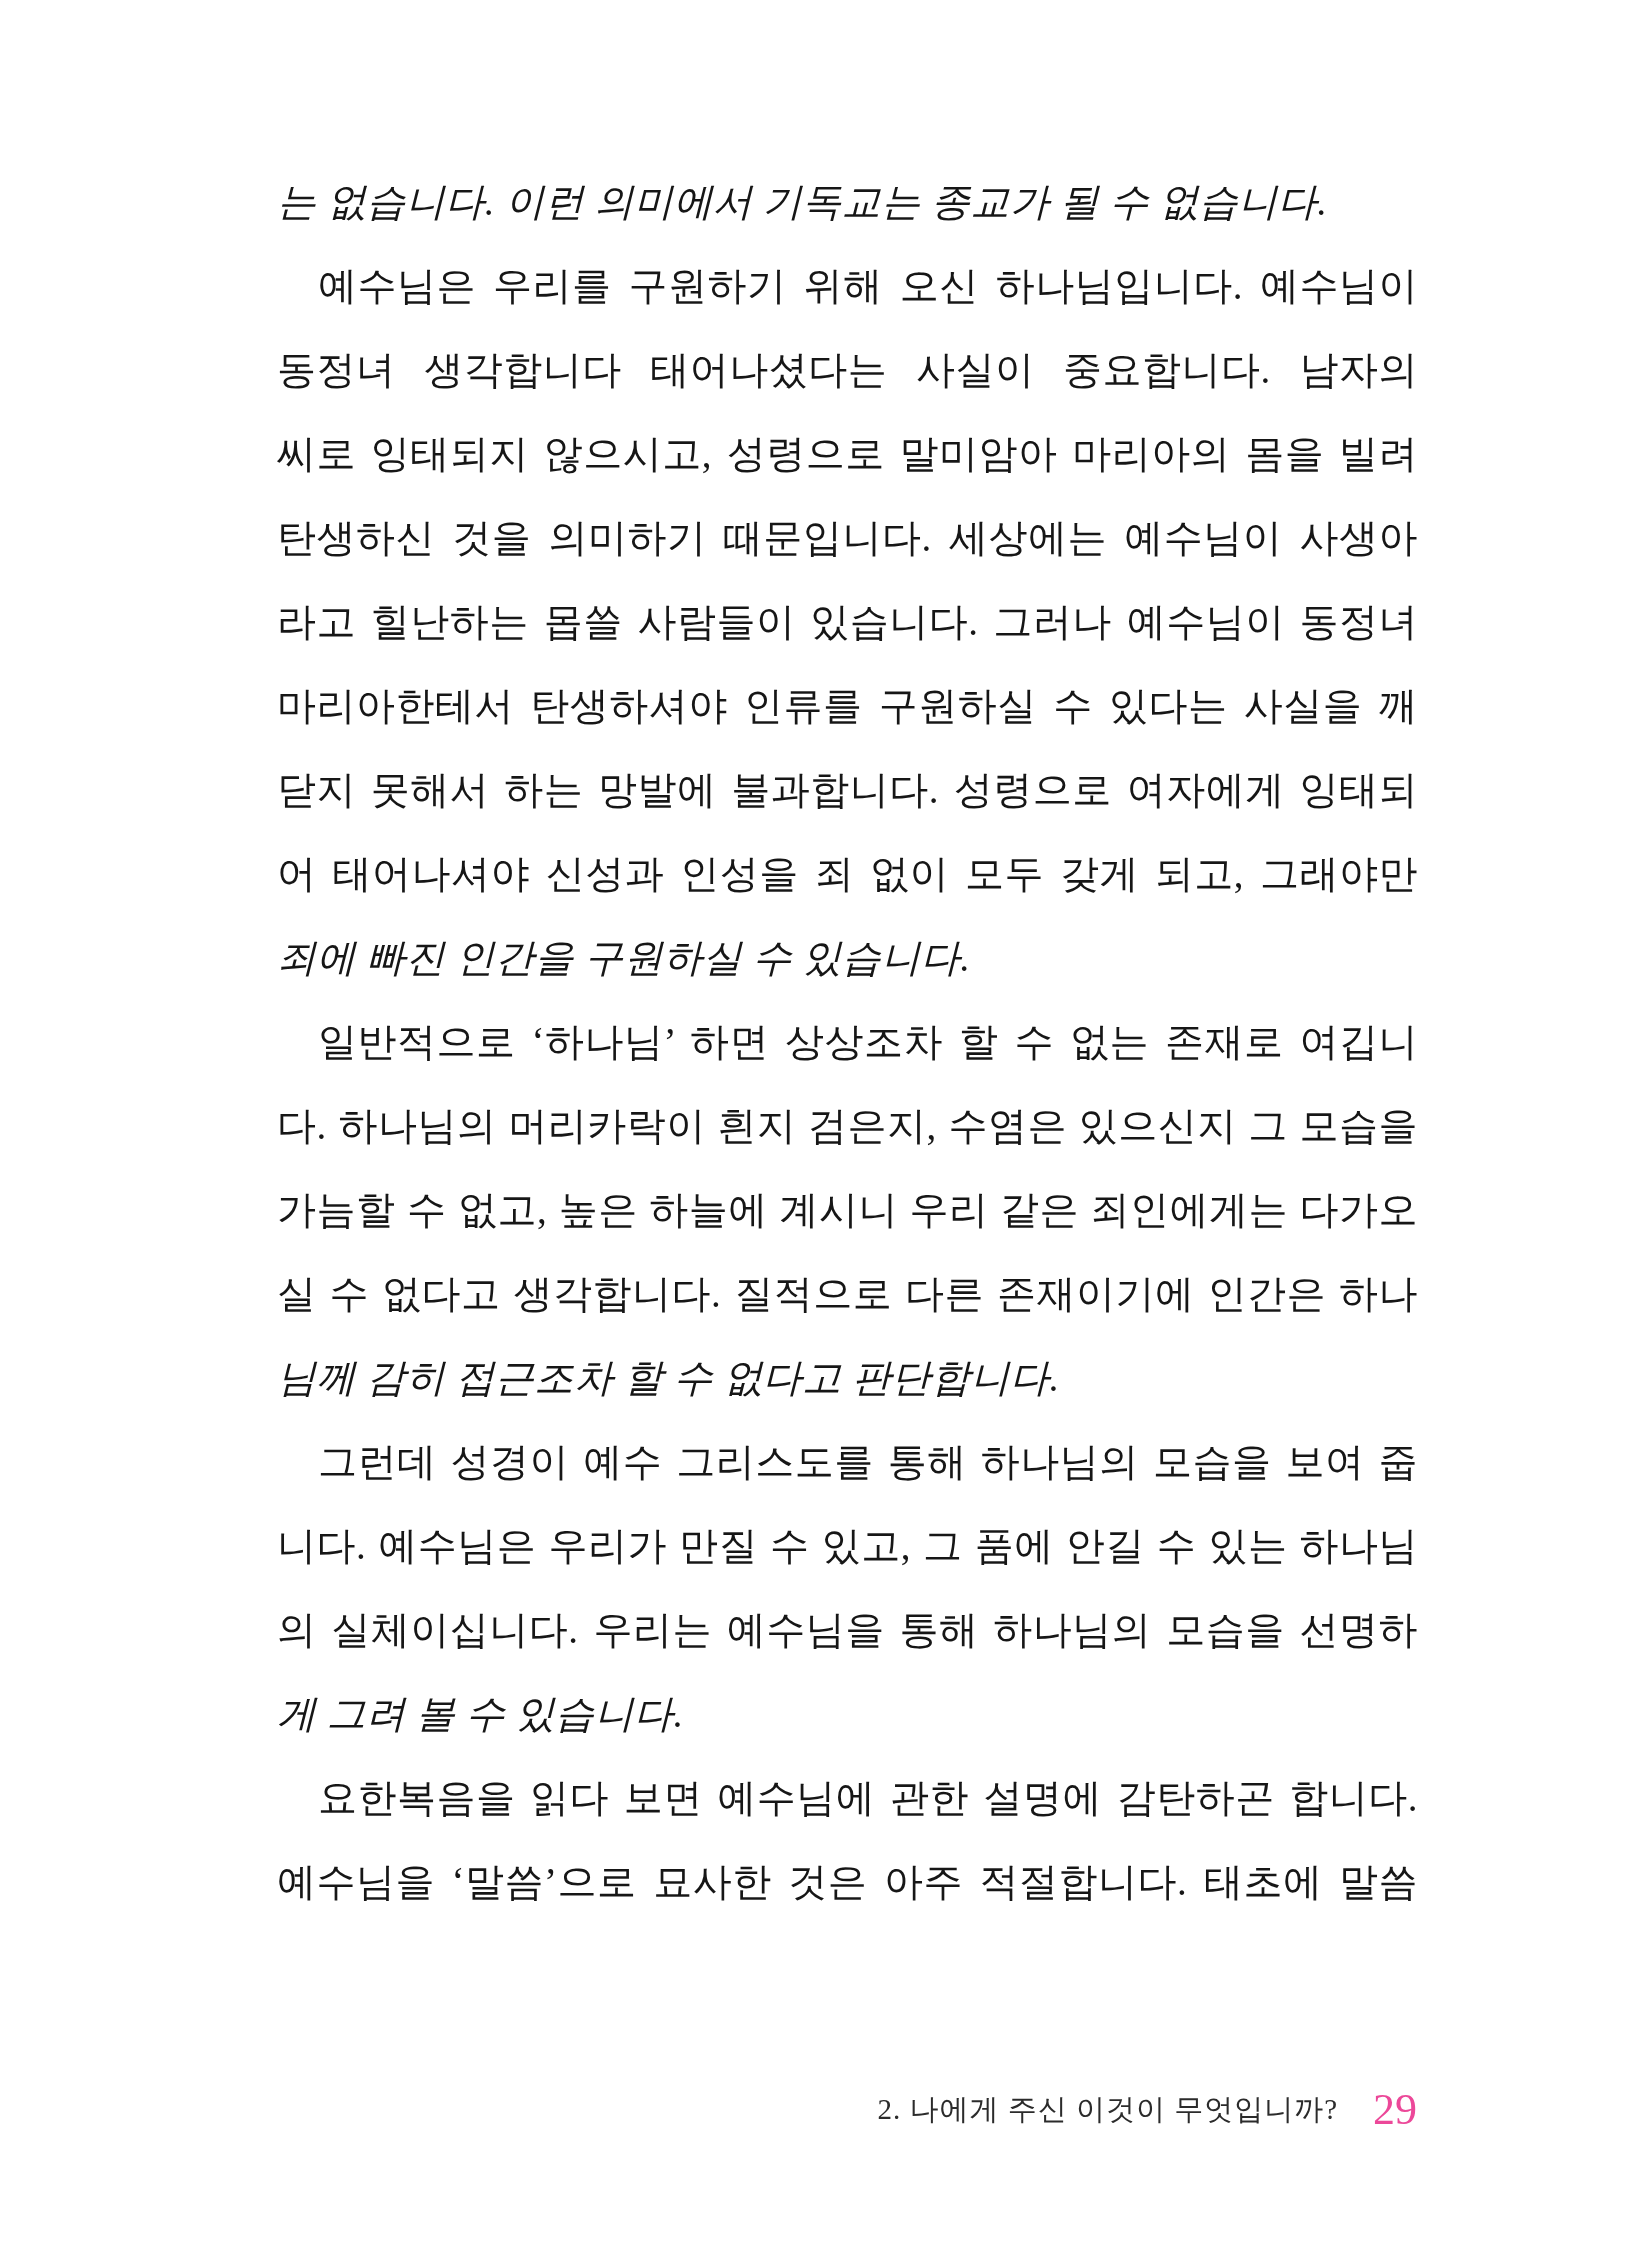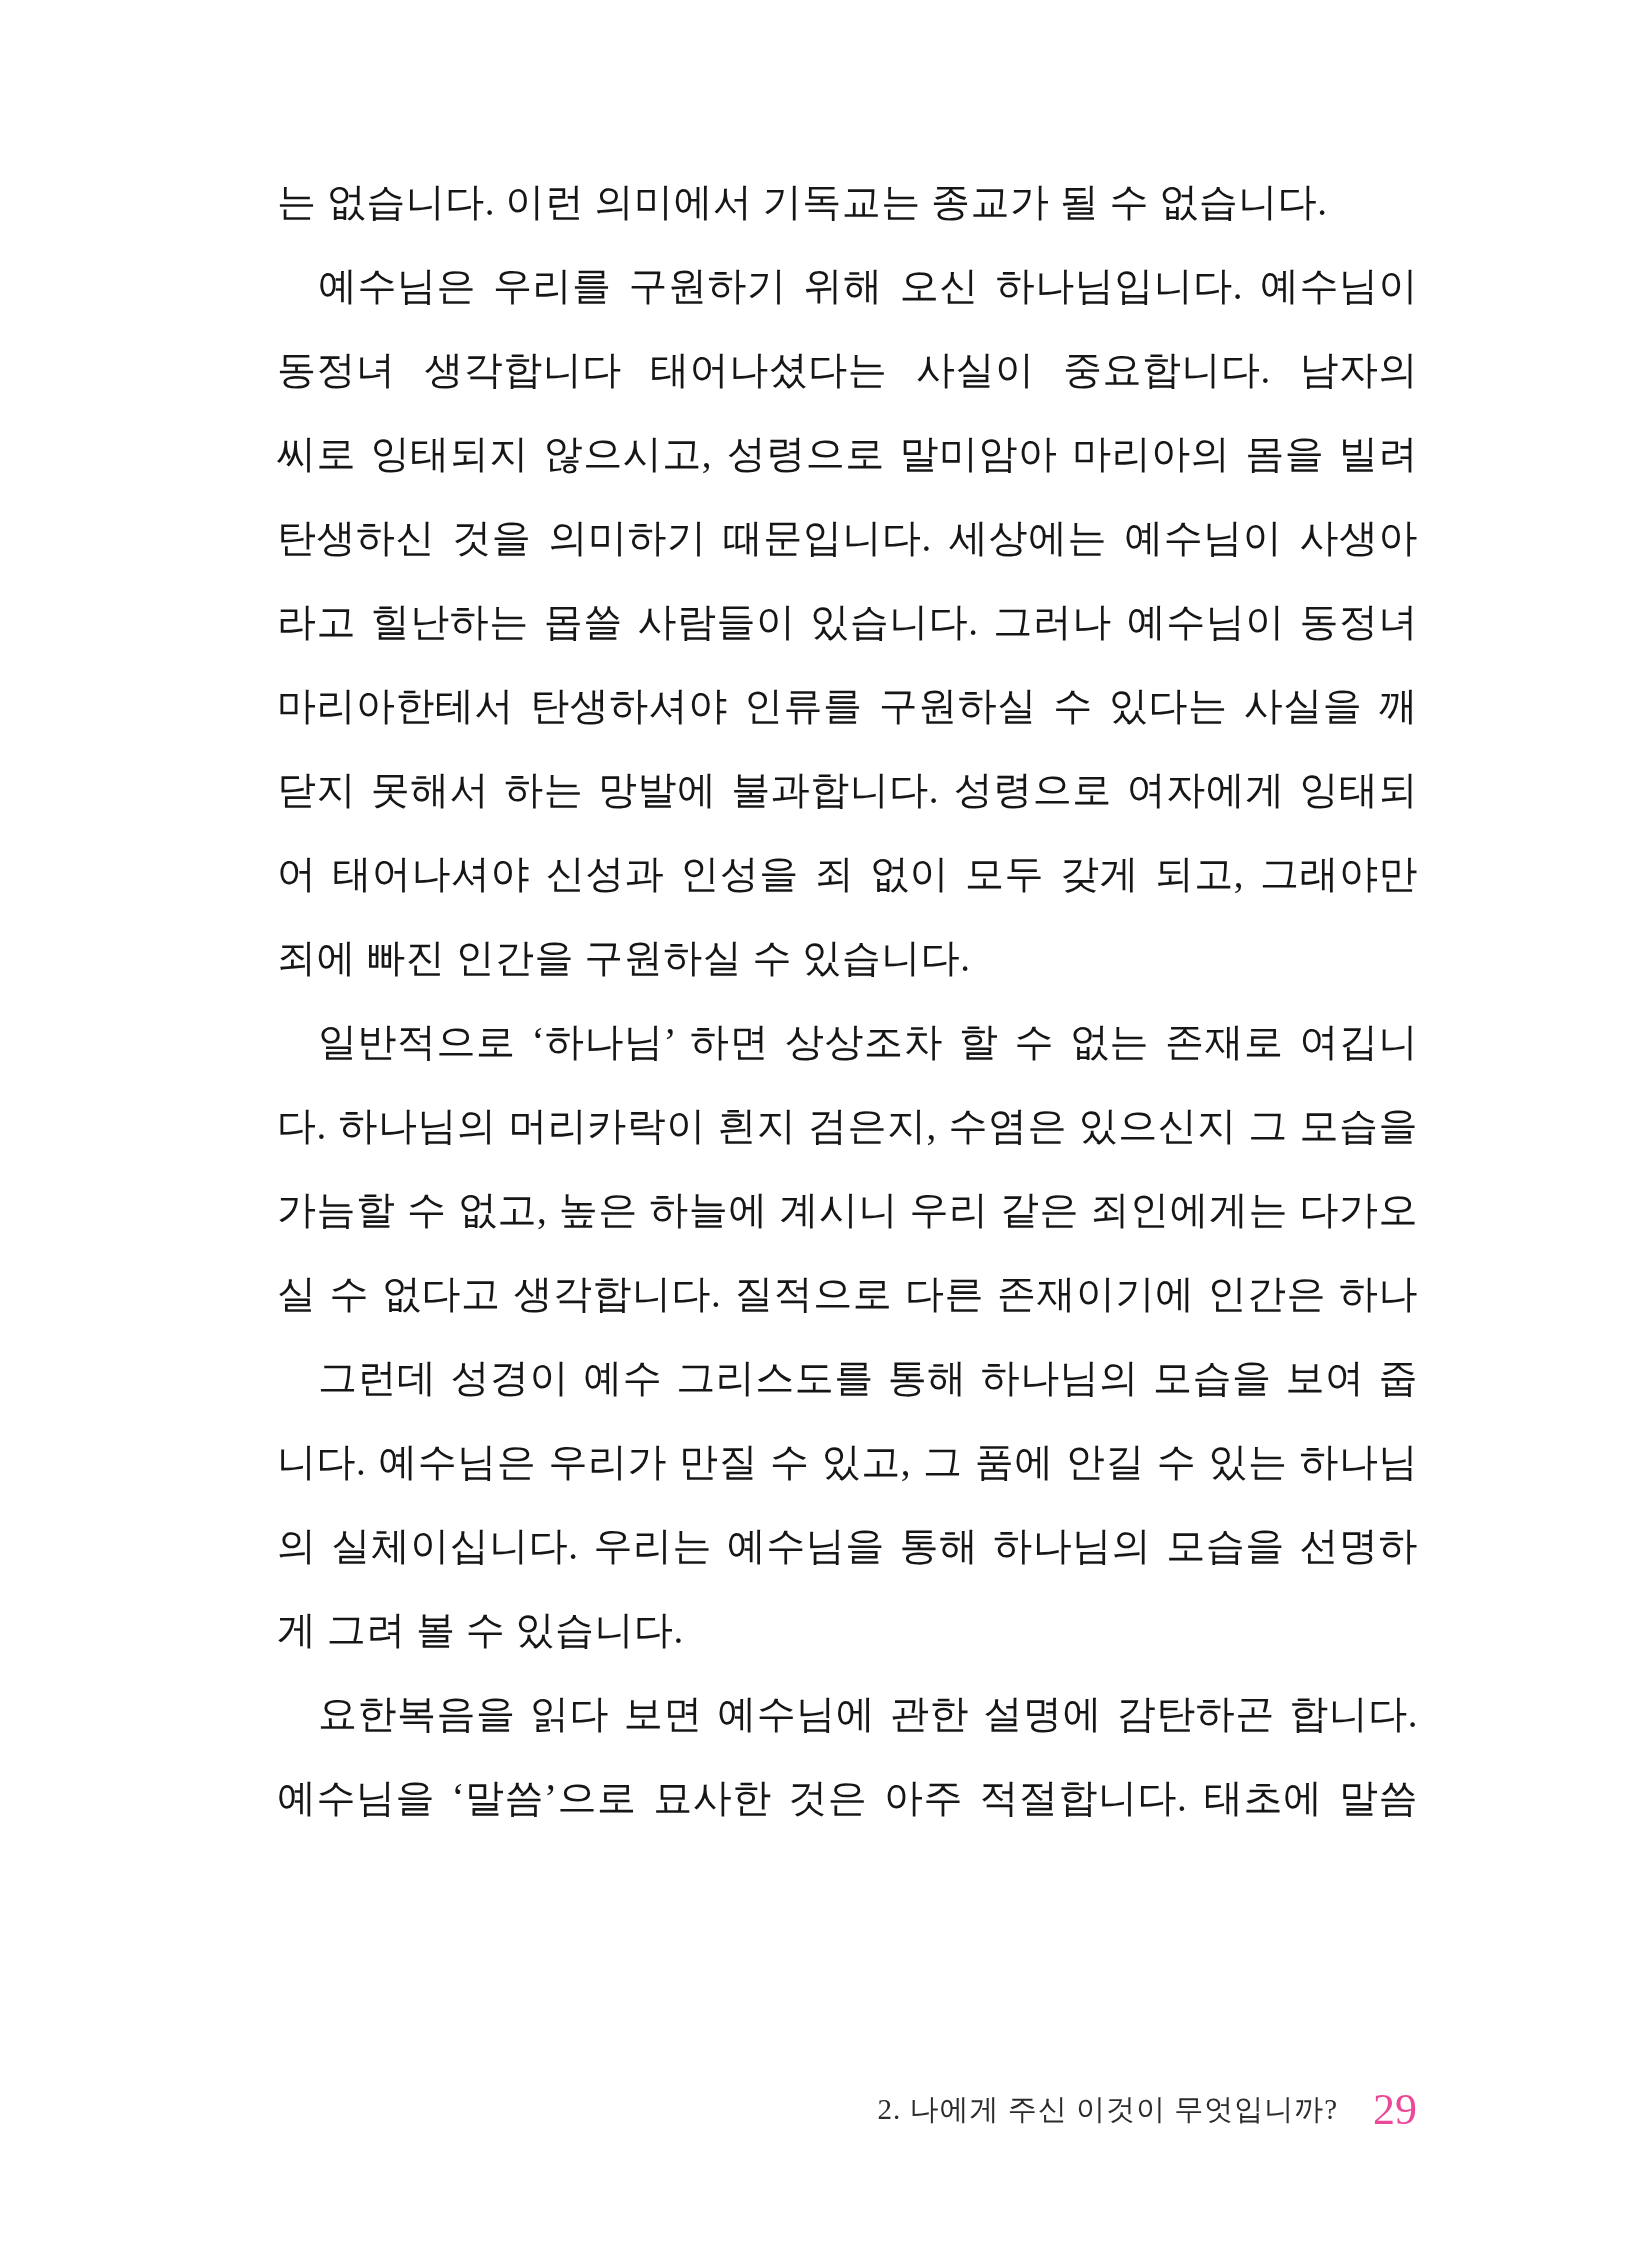--- a/index.html
+++ b/index.html
@@ -25,20 +25,21 @@
     white-space: normal;
     color: #161616;
   }
   .full {
     text-align: justify;
     text-align-last: justify;
   }
   .para-end {
     text-align: left;
     text-align-last: left;
+    font-style: italic;
   }
   .first {
     text-indent: 41px;
   }
   .page-footer {
     position: absolute;
     top: 2084px;
     right: 210px;
     display: flex;
     align-items: center;
@@ -65,20 +66,21 @@
   <div class="line full">탄생하신 것을 의미하기 때문입니다. 세상에는 예수님이 사생아</div>
   <div class="line full">라고 힐난하는 몹쓸 사람들이 있습니다. 그러나 예수님이 동정녀</div>
   <div class="line full">마리아한테서 탄생하셔야 인류를 구원하실 수 있다는 사실을 깨</div>
   <div class="line full">닫지 못해서 하는 망발에 불과합니다. 성령으로 여자에게 잉태되</div>
   <div class="line full">어 태어나셔야 신성과 인성을 죄 없이 모두 갖게 되고, 그래야만</div>
   <div class="line para-end">죄에 빠진 인간을 구원하실 수 있습니다.</div>
   <div class="line full first">일반적으로 ‘하나님’ 하면 상상조차 할 수 없는 존재로 여깁니</div>
   <div class="line full">다. 하나님의 머리카락이 흰지 검은지, 수염은 있으신지 그 모습을</div>
   <div class="line full">가늠할 수 없고, 높은 하늘에 계시니 우리 같은 죄인에게는 다가오</div>
   <div class="line full">실 수 없다고 생각합니다. 질적으로 다른 존재이기에 인간은 하나</div>
+  <div class="line para-end">님께 감히 접근조차 할 수 없다고 판단합니다.</div>
   <div class="line full first">그런데 성경이 예수 그리스도를 통해 하나님의 모습을 보여 줍</div>
   <div class="line full">니다. 예수님은 우리가 만질 수 있고, 그 품에 안길 수 있는 하나님</div>
   <div class="line full">의 실체이십니다. 우리는 예수님을 통해 하나님의 모습을 선명하</div>
   <div class="line para-end">게 그려 볼 수 있습니다.</div>
   <div class="line full first">요한복음을 읽다 보면 예수님에 관한 설명에 감탄하곤 합니다.</div>
   <div class="line full">예수님을 ‘말씀’으로 묘사한 것은 아주 적절합니다. 태초에 말씀</div>
 </div>
 
 <div class="page-footer">
   <span class="footer-chapter">2. 나에게 주신 이것이 무엇입니까?</span>

